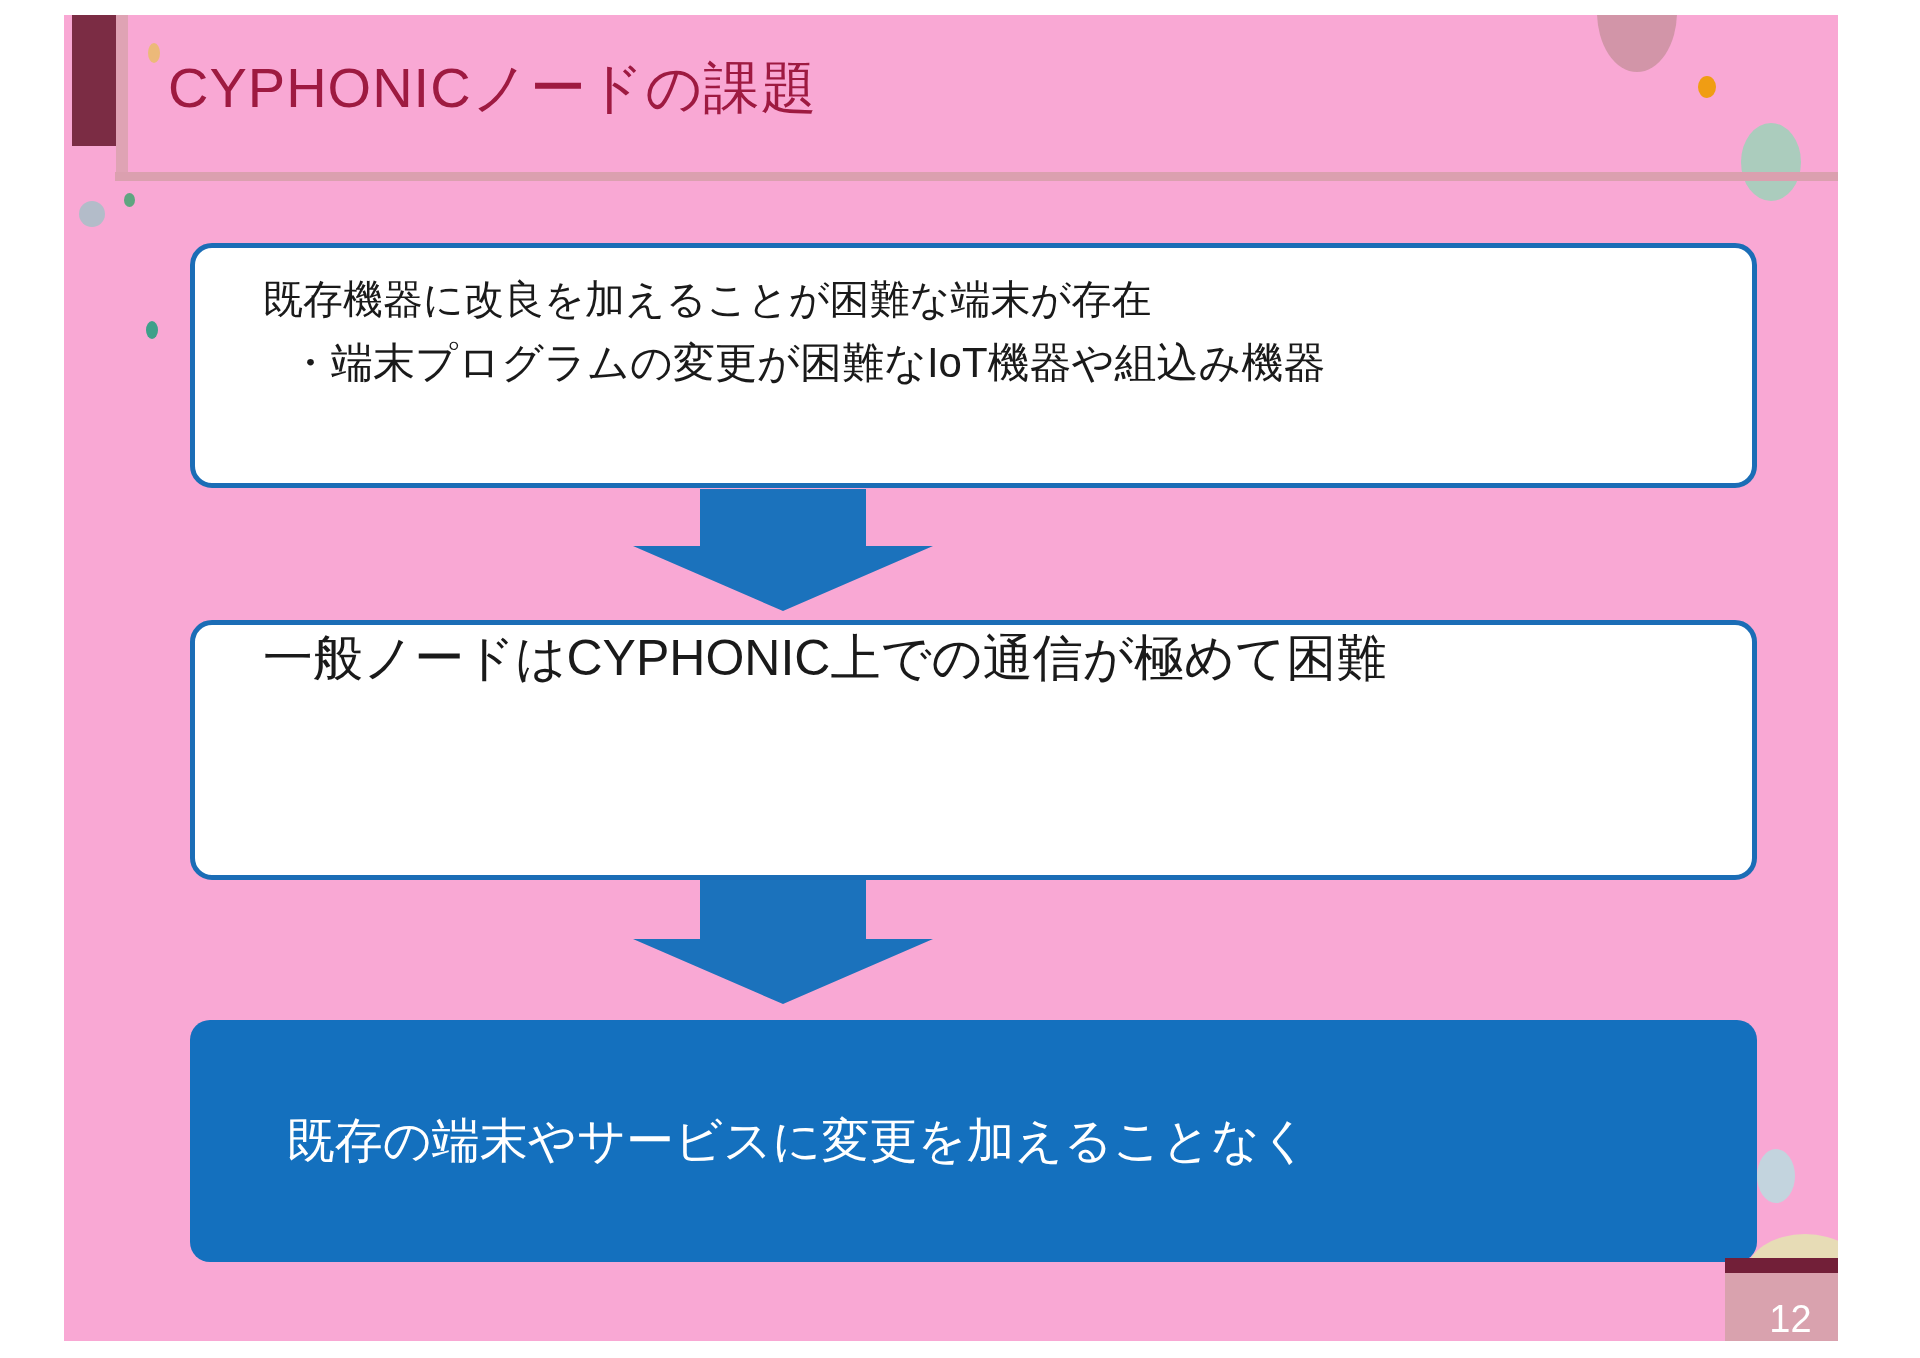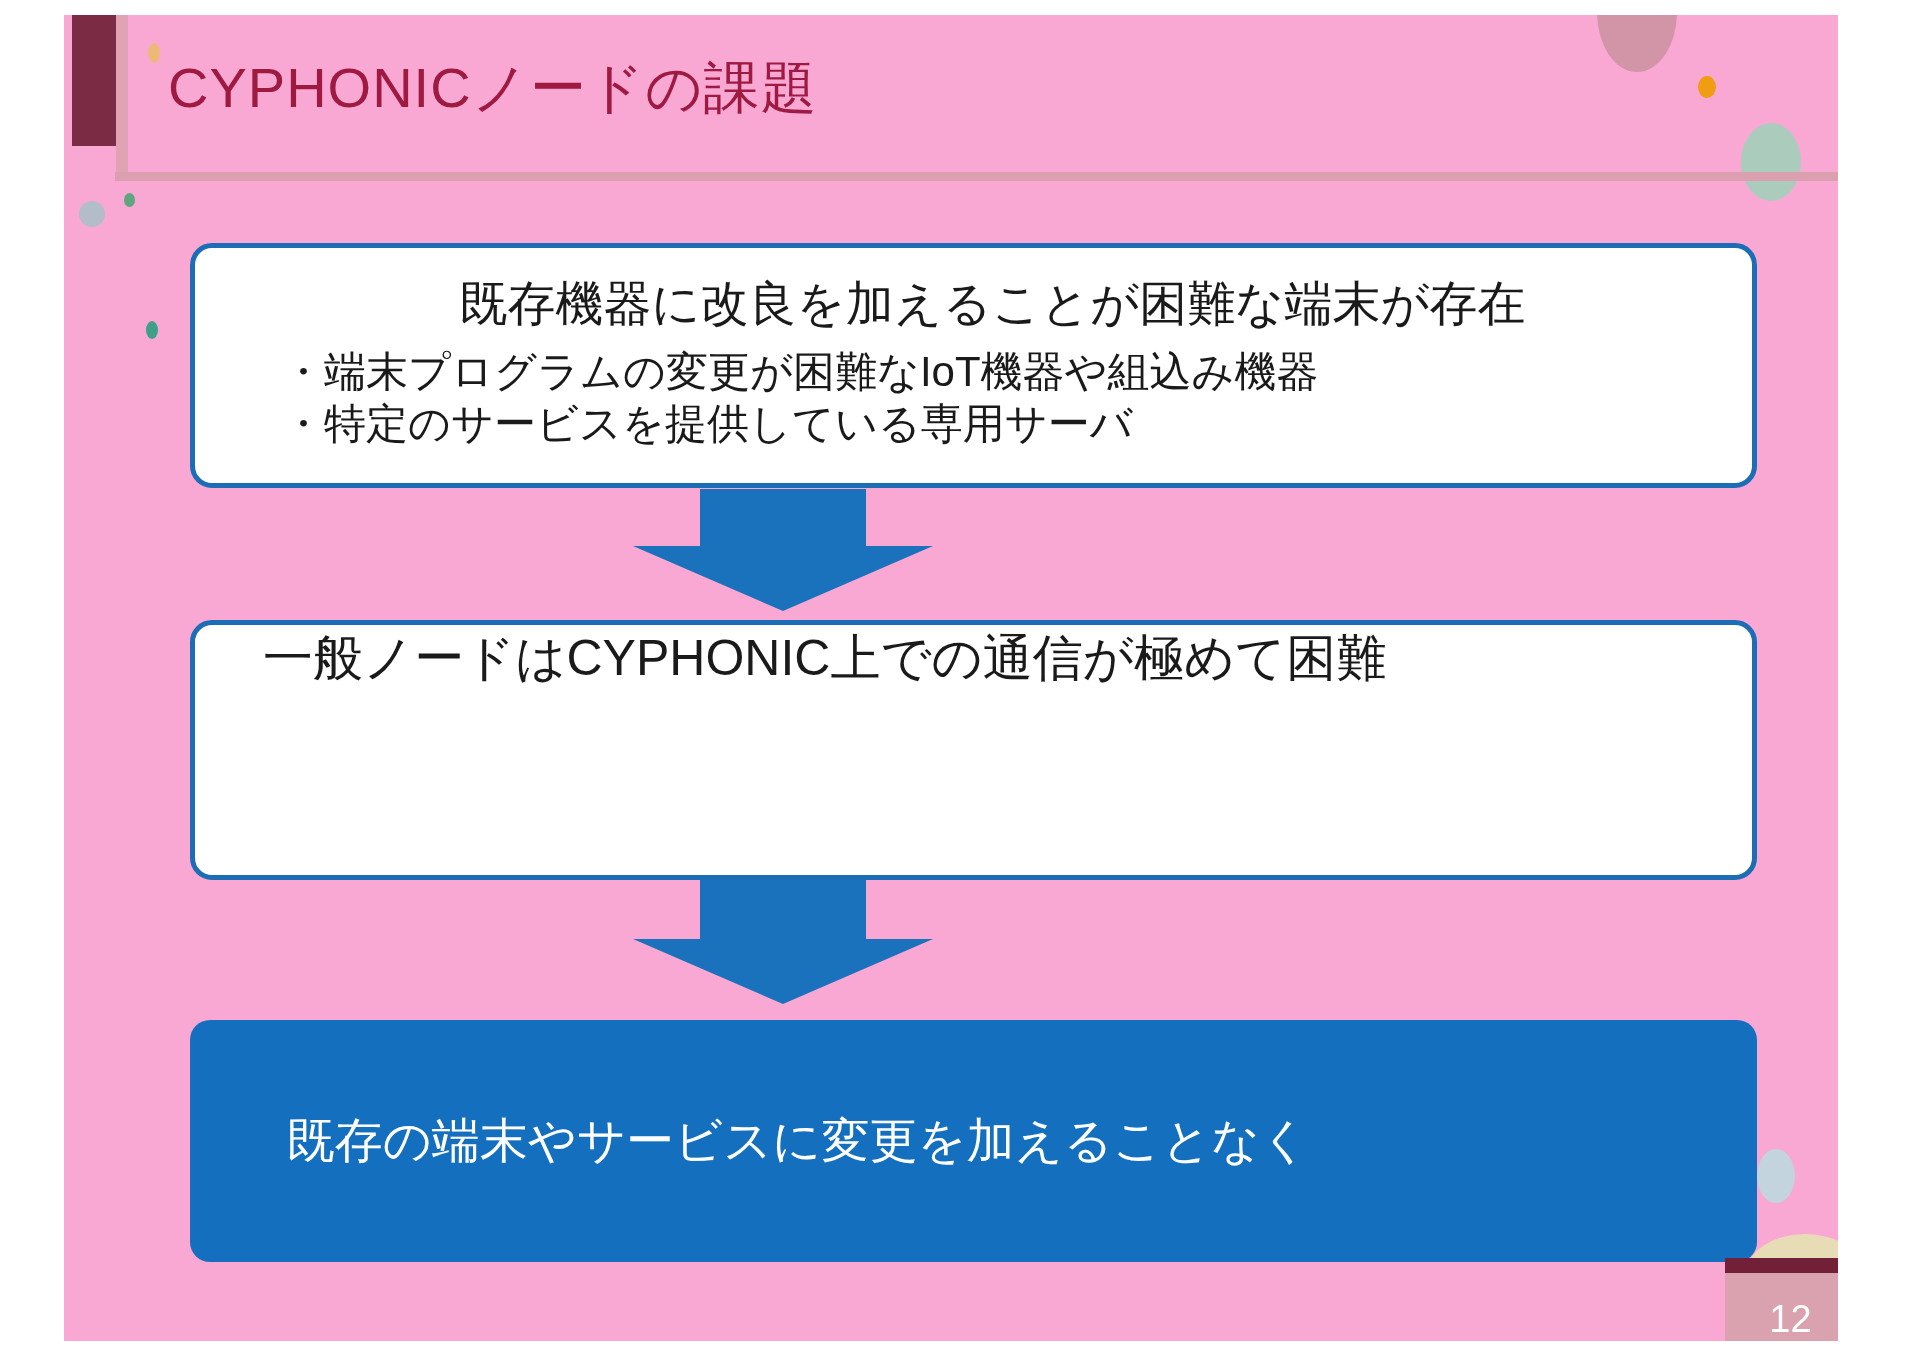--- a/index.html
+++ b/index.html
@@ -31,22 +31,22 @@
   .deco-left-teal{left:82px;top:306px;width:12px;height:18px;background:#3fa08a;}
   .deco-br-blue{left:1693px;top:1134px;width:38px;height:54px;background:#c3d4de;}
   .deco-br-cream{left:1683px;top:1219px;width:116px;height:76px;background:#e7dcb6;}
 
   
   .white-box{
     left:126px;width:1567px;background:#ffffff;border:5px solid #1b6db6;
     border-radius:22px;box-sizing:border-box;z-index:1;
   }
   #problem-box{top:228px;height:245px;padding:24px 30px 0 68px;}
-  .problem-heading{font-size:48px;color:#1a1a1a;white-space:nowrap;text-align:center;}
-  .problem-bullets{margin-top:10px;margin-left:19px;}
+  .problem-heading{font-size:40px;color:#1a1a1a;white-space:nowrap;}
+  .problem-bullets{margin-top:10px;margin-left:26px;}
   .problem-bullet{font-size:42px;line-height:52px;color:#1a1a1a;white-space:nowrap;}
   #issue-box{
     top:605px;height:260px;display:flex;align-items:flex-start;
     padding-left:68px;
   }
   .issue-text{font-size:50px;color:#1a1a1a;white-space:nowrap;}
   .down-arrow{background:#1b72bc;z-index:0;}
   #down-arrow-1{
     left:569px;top:474px;width:300px;height:122px;
     clip-path:polygon(67px 0,233px 0,233px 57px,300px 57px,150px 122px,0 57px,67px 57px);
@@ -94,21 +94,20 @@
   <div class="abs deco-br-blue dot"></div>
   <div class="abs deco-br-cream dot"></div>
 
   <div class="abs down-arrow" id="down-arrow-1"></div>
   <div class="abs down-arrow" id="down-arrow-2"></div>
 
   <div class="abs white-box" id="problem-box">
     <div class="problem-heading">既存機器に改良を加えることが困難な端末が存在</div>
     <div class="problem-bullets">
       <div class="problem-bullet">・端末プログラムの変更が困難なIoT機器や組込み機器</div>
-      <div class="problem-bullet">・特定のサービスを提供している専用サーバ</div>
     </div>
   </div>
 
   <div class="abs white-box" id="issue-box">
     <div class="issue-text">一般ノードはCYPHONIC上での通信が極めて困難</div>
   </div>
 
   <div class="abs" id="conclusion-box">
     <div class="conclusion-inner">
       <div class="conclusion-line">既存の端末やサービスに変更を加えることなく</div>

